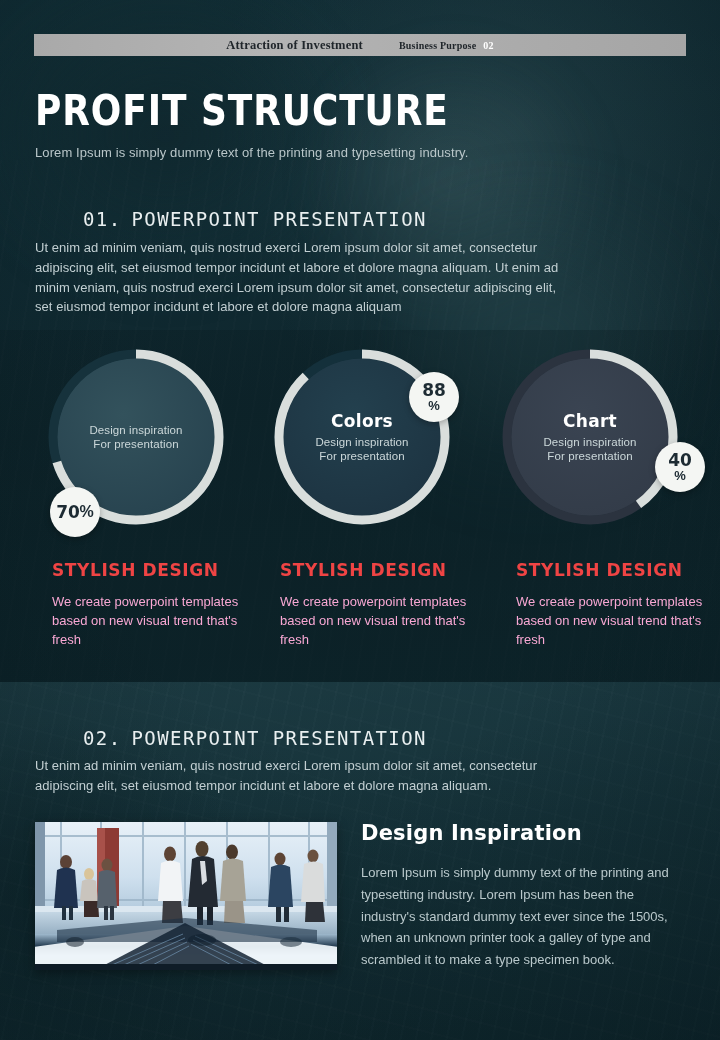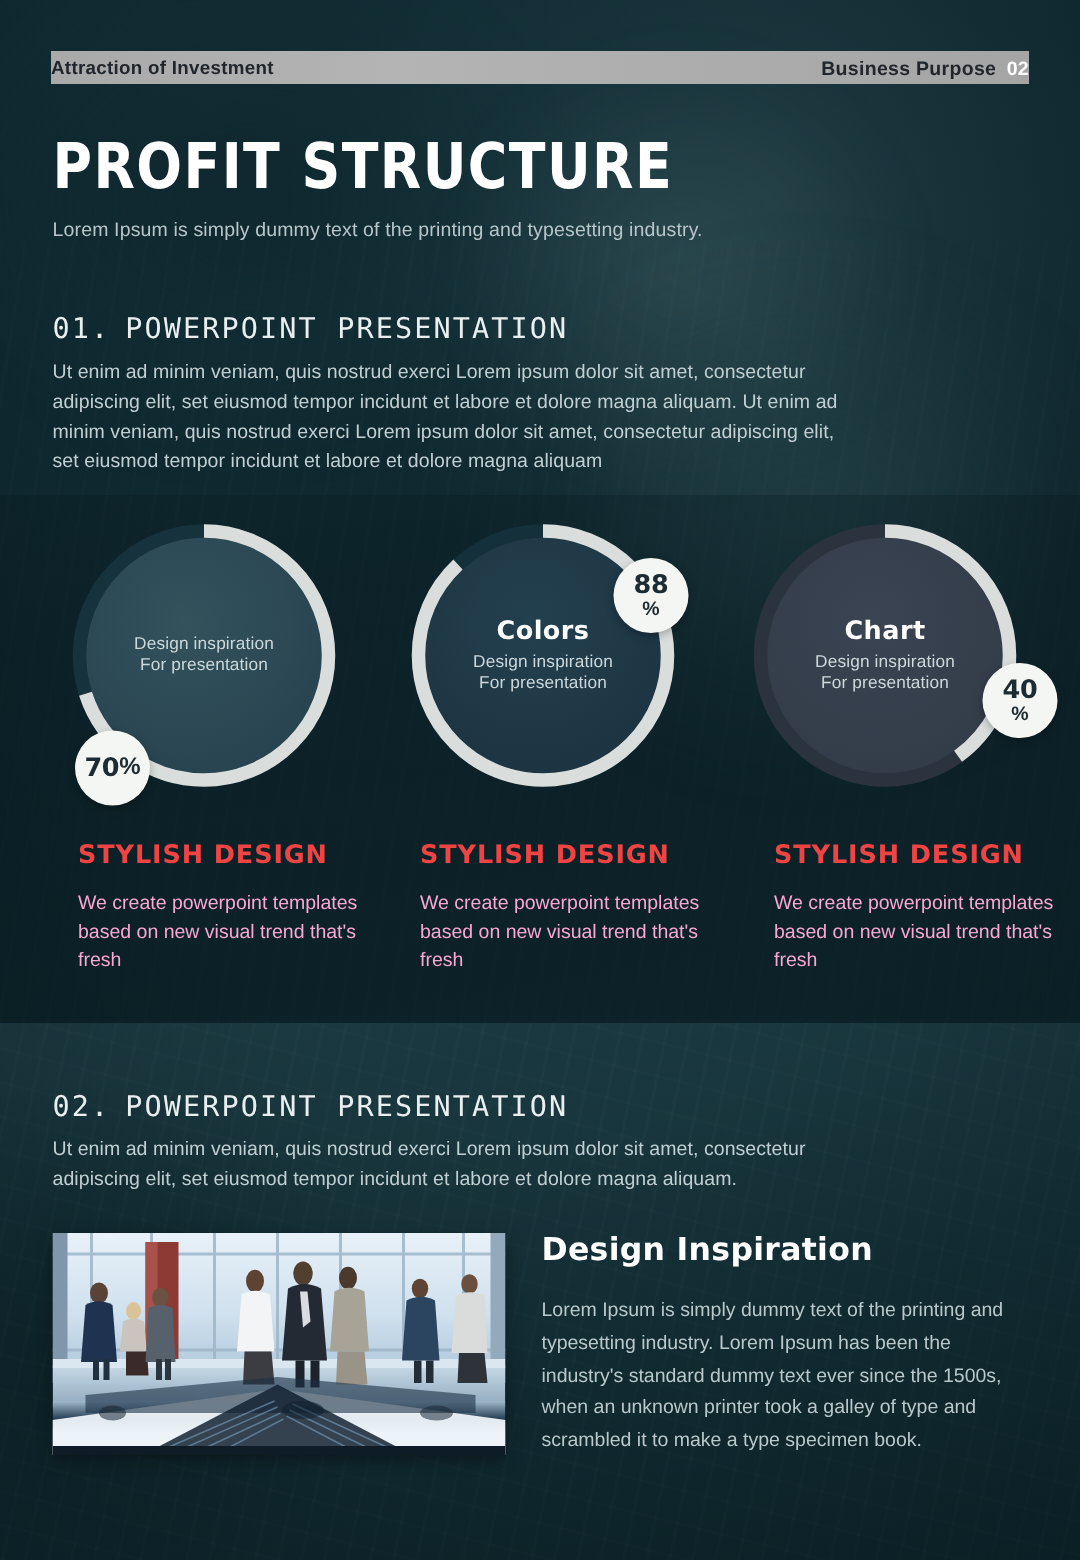--- a/index.html
+++ b/index.html
@@ -71,29 +71,30 @@
   
   .bg-midband{
     position:absolute; left:0; right:0; top:330px; height:352px;
     background:linear-gradient(180deg, rgba(8,26,31,.30), rgba(8,26,31,.48) 55%, rgba(8,26,31,.55));
   }
 
   
   .topbar{
     position:absolute; left:34px; top:34px; width:652px; height:22px;
     background:linear-gradient(90deg,#a9a9a9 0%, #b4b4b4 35%, #a5a5a5 100%);
-    display:flex; align-items:center; justify-content:space-between;
-    padding:0 0;
+    display:flex; align-items:center; justify-content:center;
+    padding:0 28px;
+    font-family:Liberation Serif, serif;
   }
   .topbar-left{
     font-size:12.5px; color:#20262b; font-weight:600;
     letter-spacing:.2px; white-space:nowrap;
   }
   .topbar-right{
-    font-size:13px; color:#20262b; font-weight:600;
+    font-size:10px; color:#20262b; font-weight:600;
     letter-spacing:.2px; white-space:nowrap; display:flex; gap:7px;margin-left:36px;
   }
   .topbar-num{ color:#ffffff; font-weight:700; }
 
   
   .title{
     position:absolute; left:35px; top:90px;
     font-size:42px; font-weight:800; color:#ffffff;
     letter-spacing:1.0px; line-height:1;
     font-family:"DejaVu Sans Condensed","Liberation Sans", sans-serif;
@@ -102,20 +103,21 @@
   .subtitle{
     position:absolute; left:35px; top:145px;
     font-size:13px; color:#b9c6c9; letter-spacing:.1px;
   }
 
   
   .sec-head{
     position:absolute; font-size:19px; color:#e9eff0;
     letter-spacing:1.4px; font-weight:400;
     font-family:"DejaVu Sans Mono","Liberation Mono", monospace;
+    margin-left:48px;
   }
   .sec-head .num{ margin-right:10px; }
   #sec1-head{ left:35px; top:208px; }
   #sec2-head{ left:35px; top:727px; }
 
   .sec-body{
     position:absolute; font-size:13px; color:#c2cfd2;
     line-height:1.52; letter-spacing:.05px;
   }
   #sec1-body{ left:35px; top:238px; width:540px; }

